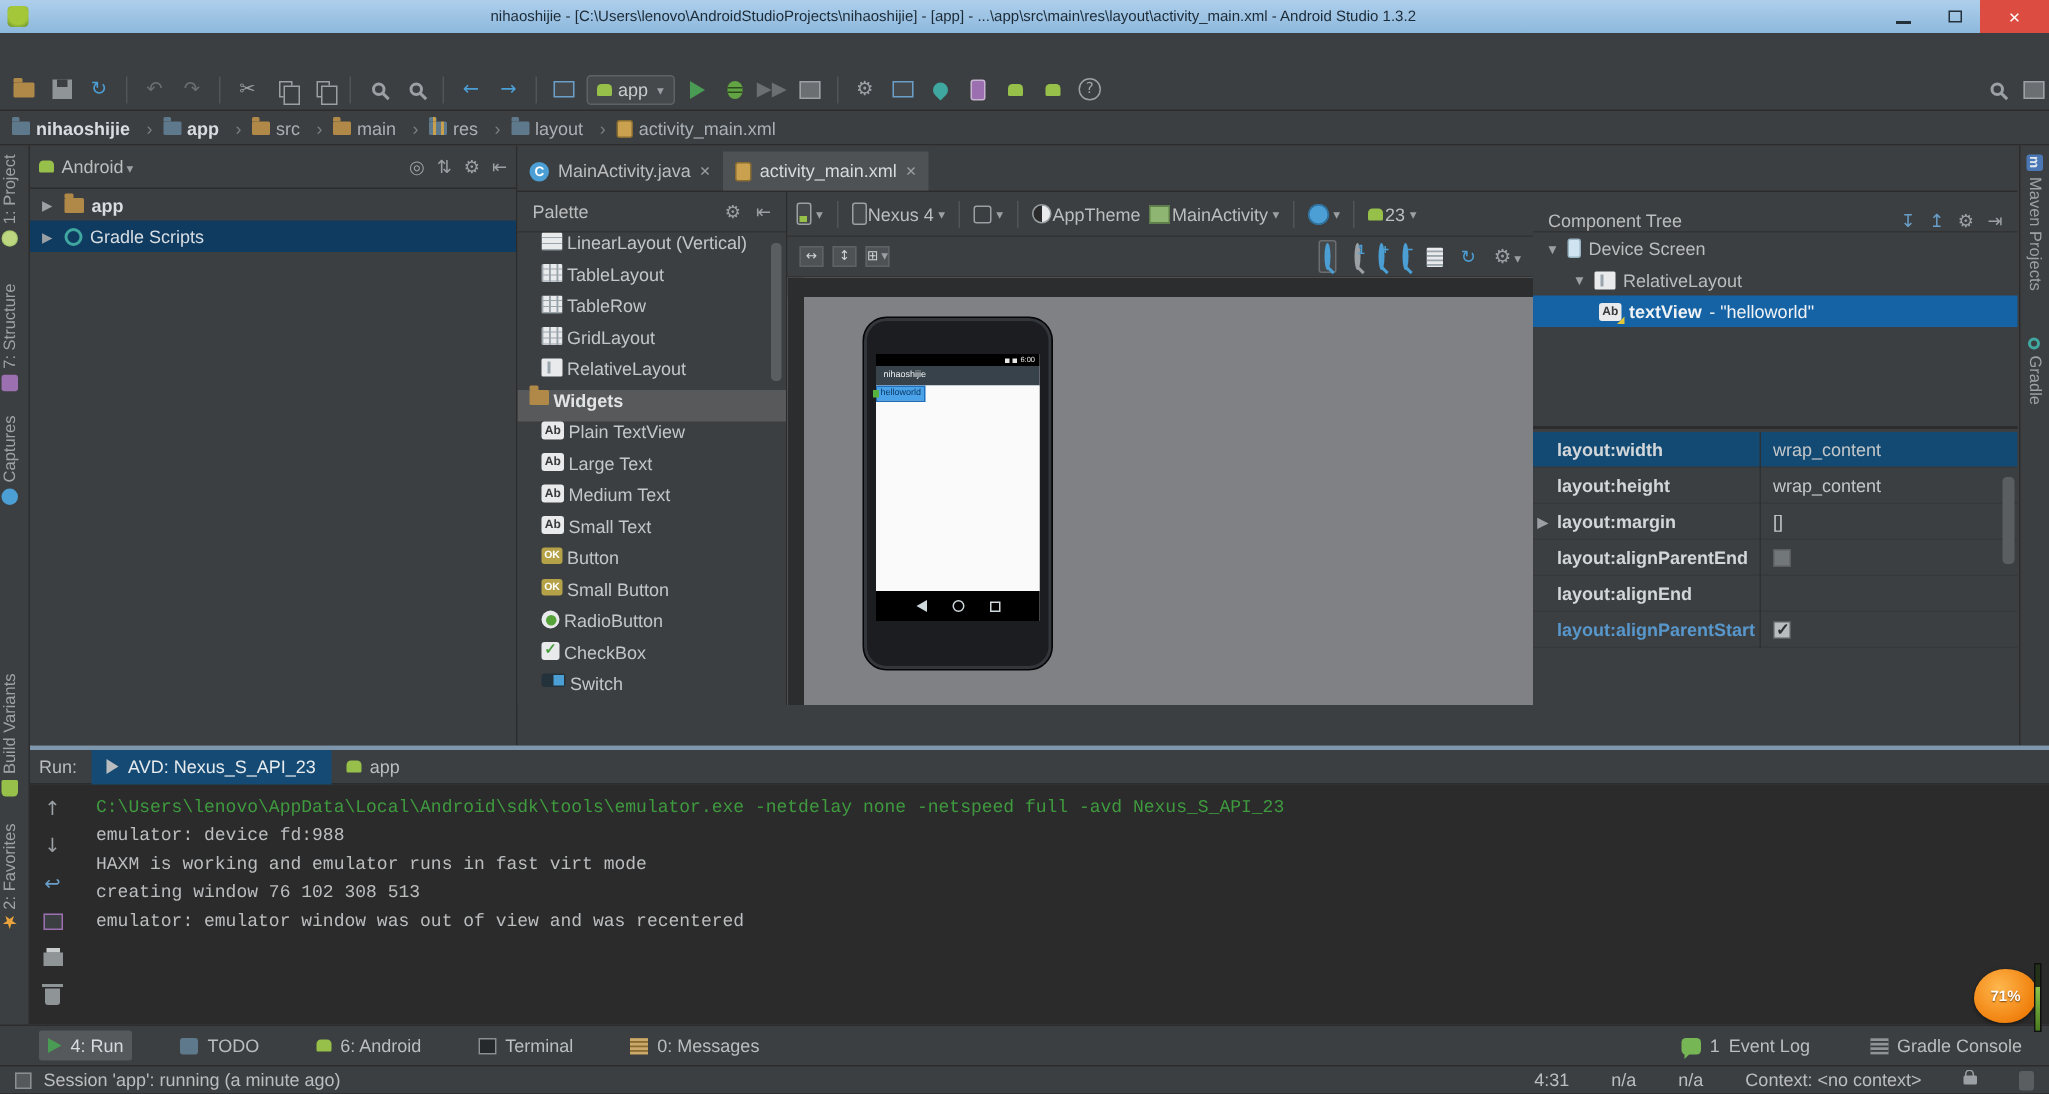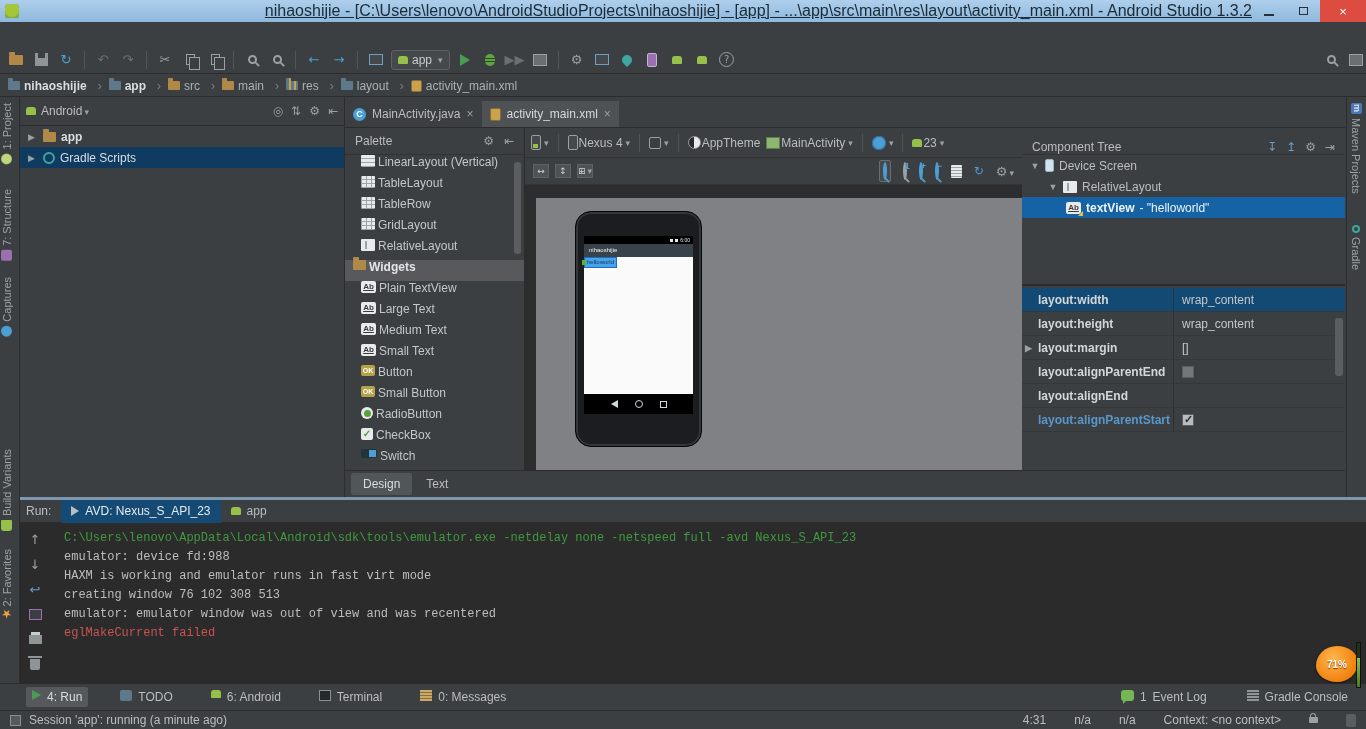--- a/index.html
+++ b/index.html
@@ -5,21 +5,21 @@
   *{margin:0;padding:0;box-sizing:border-box;}
   html,body{background:#222;}
   #root{position:relative;width:1366px;height:729px;background:#3c3f41;overflow:hidden;
         font-family:"Liberation Sans",sans-serif;font-size:12px;color:#bbbdbf;}
 
   
   .titlebar{position:absolute;left:0;top:0;width:1366px;height:22px;
     background:linear-gradient(#aecfec,#8db8dc);display:flex;align-items:center;}
   .as-logo{width:14px;height:14px;margin-left:5px;border-radius:3px;
     background:radial-gradient(circle at 50% 40%,#a4c639 60%,#5b8731);}
-  .title-text{flex:1;text-align:right;color:#1c2a36;font-size:16px;white-space:nowrap;overflow:hidden;text-decoration:underline;}
+  .title-text{flex:1;text-align:center;color:#1c2a36;font-size:10px;white-space:nowrap;overflow:hidden;}
   .win-btns{display:flex;height:22px;}
   .wbtn{width:34px;height:22px;display:flex;align-items:center;justify-content:center;color:#24303a;}
   .wbtn.close{width:46px;background:#dd4c40;color:#fff;font-size:13px;}
   .minglyph{width:10px;height:2px;background:#24303a;margin-top:8px;}
   .maxglyph{width:9px;height:8px;border:1.5px solid #24303a;}
 
   
   .menubar{position:absolute;left:0;top:22px;width:1366px;height:24px;background:#3c3f41;
     display:flex;align-items:center;padding-left:4px;border-bottom:1px solid #323232;}
   .menu-item{padding:0 9px;color:#bbbdbf;cursor:default;}
@@ -109,21 +109,21 @@
     border-right:1px solid #2c2c2c;overflow:hidden;}
   .pal-header{height:27px;display:flex;align-items:center;padding:0 10px;color:#bbbdbf;border-bottom:1px solid #333;}
   .pal-hicons{margin-left:auto;display:flex;gap:10px;color:#9aa0a3;font-family:"DejaVu Sans",sans-serif;}
   .pal-row{height:21px;display:flex;gap:3px;padding-left:16px;color:#c3c7c9;white-space:nowrap;}
   .pal-row.section{padding-left:8px;background:#57595b;color:#e2e5e7;font-weight:bold;}
   .layic{width:14px;height:12px;background:#e8eaec;border-radius:1px;position:relative;flex:none;}
   .layic.lines{background-image:linear-gradient(#9aa4ab 1px,transparent 1px);background-size:14px 4px;background-position:0 3px;background-color:#e8eaec;}
   .layic.grid{background-image:linear-gradient(#9aa4ab 1px,transparent 1px),linear-gradient(90deg,#9aa4ab 1px,transparent 1px);background-size:5px 4px;background-position:0 3px;background-color:#e8eaec;}
   .layic.rel::after{content:"";position:absolute;left:4px;top:2px;width:2px;height:8px;background:#9aa4ab;}
   .abic{width:15px;height:12px;background:#e8eaec;border-radius:2px;color:#3a3a3a;
-    font:bold 8px/12px "Liberation Sans";text-align:center;flex:none;text-decoration:underline;}
+    font:bold 8px/12px "Liberation Sans";text-align:center;flex:none;}
   .okic{width:14px;height:11px;background:#b5a248;border-radius:2px;color:#fff;
     font:bold 7px/11px "Liberation Sans";text-align:center;flex:none;}
   .radic{width:12px;height:12px;border-radius:50%;background:#e8eaec;position:relative;flex:none;}
   .radic::after{content:"";position:absolute;inset:2.5px;background:#56a33a;border-radius:50%;}
   .chkic{width:12px;height:12px;background:#e8eaec;border-radius:2px;color:#4a9e3f;
     font:bold 10px/12px "Liberation Sans";text-align:center;flex:none;}
   .chkic::after{content:"✓";}
   .swic{width:16px;height:9px;background:#24323c;border-radius:2px;position:relative;flex:none;}
   .swic::after{content:"";position:absolute;right:1px;top:1px;width:7px;height:7px;background:#4b9fd5;}
   .palfold{width:13px;height:10px;background:#b08948;border-radius:1px;position:relative;flex:none;}
@@ -223,21 +223,21 @@
   .trashic{width:10px;height:11px;background:#8f9496;border-radius:0 0 2px 2px;position:relative;}
   .trashic::before{content:"";position:absolute;left:-2px;top:-3px;width:14px;height:2px;background:#8f9496;}
   .console{flex:1;padding:6px 0 0 14px;font-family:"Liberation Mono",monospace;font-size:12px;line-height:19px;}
   .c-green{color:#3f9a3f;}
   .c-norm{color:#bbbdbf;}
   .c-red{color:#c75450;}
 
   
   .bottom-bar{position:absolute;left:0;top:683px;width:1366px;height:27px;background:#3c3f41;
     border-top:1px solid #2c2c2c;display:flex;align-items:center;padding:0 12px 0 26px;gap:26px;}
-  .bb-item{display:flex;align-items:flex-start;gap:6px;color:#bbbdbf;padding:3px 6px;}
+  .bb-item{display:flex;align-items:center;gap:6px;color:#bbbdbf;padding:3px 6px;}
   .bb-item.active{background:#55595b;border-radius:2px;color:#d8dce0;}
   .bb-run{width:0;height:0;border-left:9px solid #4a9c54;border-top:5px solid transparent;border-bottom:5px solid transparent;}
   .todoic{width:12px;height:11px;background:#5f798c;border-radius:2px;}
   .termic{width:12px;height:11px;background:#26292b;border:1px solid #8a8f92;}
   .msgic{width:12px;height:11px;background:#caa96b;background-image:linear-gradient(#8a6d33 1px,transparent 1px);background-size:12px 3px;background-position:0 2px;}
   .bb-right{margin-left:auto;display:flex;align-items:center;gap:28px;}
   .ballic{width:13px;height:11px;background:#77b655;border-radius:3px;position:relative;}
   .ballic::after{content:"";position:absolute;left:2px;bottom:-3px;width:0;height:0;border-top:4px solid #77b655;border-right:4px solid transparent;}
   .gcic{width:12px;height:11px;background:#8f9496;background-image:linear-gradient(#3c3f41 1px,transparent 1px);background-size:12px 3px;background-position:0 2px;}
 
@@ -652,24 +652,20 @@
     </div>
     <div class="pr-row">
       <span class="pr-name bluename">layout:alignParentStart</span>
       <span class="pr-val">
           <span class="pcheck checked"></span>
         </span>
     </div>
     <div class="pr-scroll"></div>
   </div>
 
-  <div class="mode-tabs">
-    <span class="mtab active">Design</span>
-    <span class="mtab">Text</span>
-  </div>
 
   <div class="run-panel">
     <div class="run-header">
       <span class="run-label">Run:</span>
       <div class="rtab active">
         <span class="tri"></span>
         <span>AVD: Nexus_S_API_23</span>
       </div>
       <div class="rtab">
         <span class="droid"></span>
@@ -690,21 +686,20 @@
         <span class="ric">
             <span class="trashic"></span>
           </span>
       </div>
       <div class="console">
         <div class="c-green">C:\Users\lenovo\AppData\Local\Android\sdk\tools\emulator.exe -netdelay none -netspeed full -avd Nexus_S_API_23</div>
         <div class="c-norm">emulator: device fd:988</div>
         <div class="c-norm">HAXM is working and emulator runs in fast virt mode</div>
         <div class="c-norm">creating window 76 102 308 513</div>
         <div class="c-norm">emulator: emulator window was out of view and was recentered</div>
-        <div class="c-red">eglMakeCurrent failed</div>
       </div>
     </div>
   </div>
 
   <div class="bottom-bar">
     <span class="bb-item active">
         <span class="bb-run"></span>
         <span>4: Run</span>
       </span>
     <span class="bb-item">

